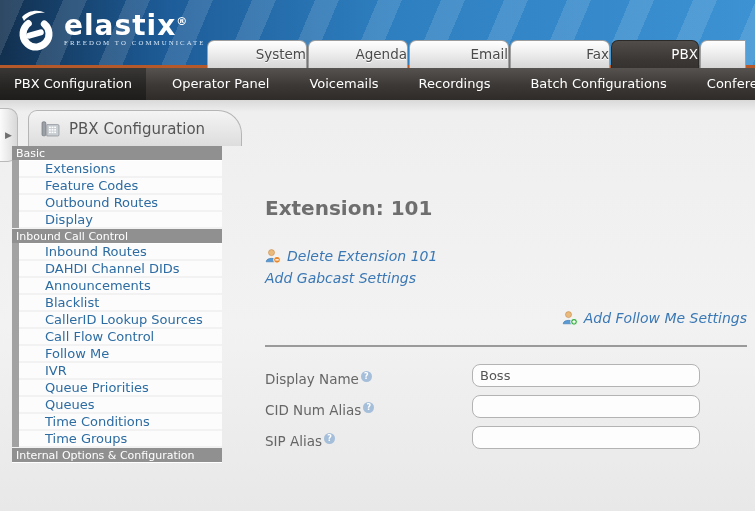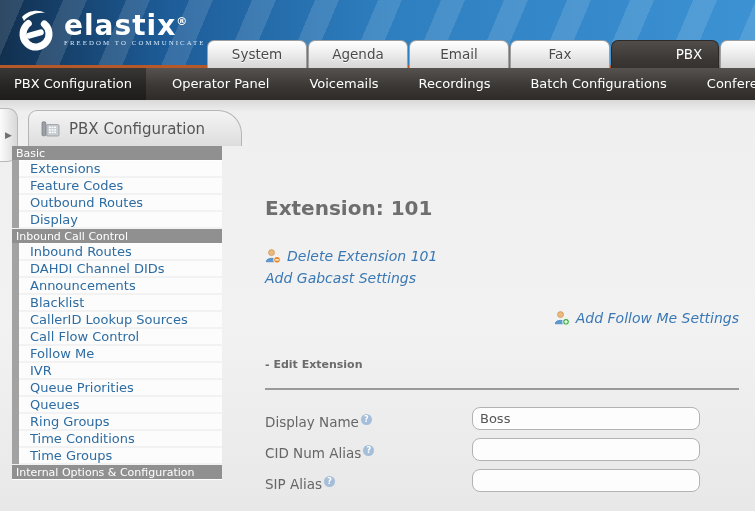--- a/index.html
+++ b/index.html
@@ -18,28 +18,28 @@
   }
   .logo { position:absolute; left:12px; top:7px; display:flex; align-items:flex-start; }
   .logo-text { margin-left:6px; color:#fff; }
   .brand { font-size:28px; font-weight:bold; letter-spacing:1px; line-height:30px; }
   .brand sup { font-size:11px; vertical-align:10px; }
   .tagline { font-size:6.8px; letter-spacing:2.1px; color:#d9e9f8; margin-top:-2px;font-family:Liberation Serif, serif; }
 
   
   .tabs { position:absolute; left:207px; top:40px; height:28px; display:flex; z-index:5; }
   .tab {
-    width:100px; height:28px; margin-right:1px; text-align:center; line-height:27px;
+    width:100px; height:28px; margin-right:1px; text-align:right; line-height:27px;
     font-size:13.5px; color:#4a4a4a; cursor:pointer;
     background:linear-gradient(#ffffff,#f0f0f0 40%,#d6d6d6);
     border:1px solid #9e9e9e; border-bottom:none; border-radius:7px 7px 0 0;
     text-shadow:0 1px 0 #fff;
   }
   .tab.active {
-    width:108px; color:#fff; text-shadow:none;
+    width:88px; color:#fff; text-shadow:none;
     background:linear-gradient(#504d4a,#3a3734 70%,#353230);
     border-color:#2c2a28;
     padding-left:48px;
   }
   .tab.partial { width:46px; border-radius:7px 0 0 0; }
 
   
   .navbar {
     position:absolute; left:0; top:68px; width:755px; height:32px;
     background:linear-gradient(#555250,#3b3835 55%,#2e2b29);
@@ -82,25 +82,25 @@
     height:15px; line-height:15px; background:#909090; color:#fff;
     font-size:11px; padding-left:4px; border-bottom:1px solid #fff;
     white-space:nowrap; overflow:hidden;
   }
   .menu-item {
     height:17px; display:flex; align-items:center; background:#fcfcfc;
     border-bottom:2px solid #f2f2f2; cursor:pointer;
   }
   .menu-item .strip { width:7px; height:17px; background:#a2a2a2; }
   .menu-item .mi-label {
-    font-size:13px; color:#2d6ca2; padding-left:11px; line-height:17px; white-space:nowrap;
-  }
-
-  
-  .main { position:absolute; left:265px; top:96px; right:16px; }
+    font-size:13px; color:#2d6ca2; padding-left:26px; line-height:17px; white-space:nowrap;
+  }
+
+  
+  .main { position:absolute; left:265px; top:96px; right:8px; }
   .page-title { font-size:20px; font-weight:bold; color:#6e6e6e; margin-bottom:26px; }
   .link-row { display:flex; align-items:center; height:20px;font-style:italic; }
   .link-row svg { margin-right:6px; flex:0 0 auto; }
   .action-link { color:#3a78b5; font-size:14px; text-decoration:none; cursor:pointer; }
   .gap-sm { margin-top:2px; }
   .gap-md { margin-top:20px;justify-content:flex-end; }
   .section-label { margin-top:30px; font-size:11px; font-weight:bold; color:#6b6b6b; }
   .form-divider { margin-top:17px; height:2px; background:#9a9a9a; }
   .form { margin-top:17px; }
   .field-row { display:flex; align-items:flex-end; margin-bottom:8px; }
@@ -238,24 +238,20 @@
       <div class="menu-item">
           <div class="strip"></div>
           <span class="mi-label">Queue Priorities</span>
         </div>
       <div class="menu-item">
           <div class="strip"></div>
           <span class="mi-label">Queues</span>
         </div>
       <div class="menu-item">
           <div class="strip"></div>
-          <span class="mi-label">Ring Groups</span>
-        </div>
-      <div class="menu-item">
-          <div class="strip"></div>
           <span class="mi-label">Time Conditions</span>
         </div>
       <div class="menu-item">
           <div class="strip"></div>
           <span class="mi-label">Time Groups</span>
         </div>
 
       <div class="menu-header">Internal Options &amp; Configuration</div>
     </div>
 
@@ -280,21 +276,20 @@
         <svg width="16" height="16" viewBox="0 0 16 16">
           <circle cx="6.5" cy="4.6" r="3" fill="#eab97c" stroke="#c48c4a" stroke-width="0.6"></circle>
           <path d="M1.2 13.8 C1.2 9.2 11.8 9.2 11.8 13.8 Z" fill="#5b9bd5" stroke="#3a78b0" stroke-width="0.6"></path>
           <circle cx="12" cy="11.8" r="3.4" fill="#3faf46" stroke="#ffffff" stroke-width="0.9"></circle>
           <rect x="10.3" y="11.2" width="3.4" height="1.3" fill="#ffffff"></rect>
           <rect x="11.35" y="10.15" width="1.3" height="3.4" fill="#ffffff"></rect>
         </svg>
         <a class="action-link">Add Follow Me Settings</a>
       </div>
 
-      <div class="section-label">- Edit Extension</div>
       <div class="form-divider"></div>
 
       <div class="form">
         <div class="field-row">
           <div class="field-label"><span>Display Name</span><span class="help-icon">?</span></div>
           <input class="text-input" type="text" value="Boss" style="">
         </div>
         <div class="field-row">
           <div class="field-label"><span>CID Num Alias</span><span class="help-icon">?</span></div>
           <input class="text-input" type="text" value="" style="">

